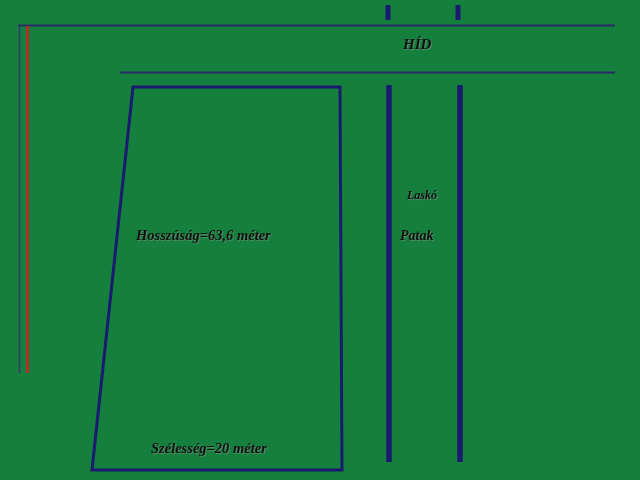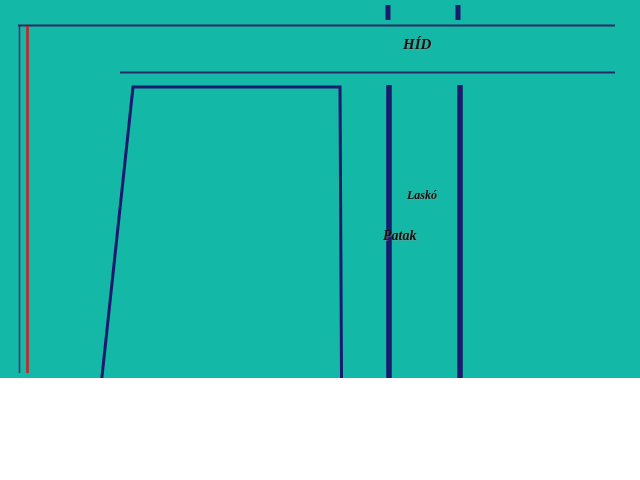--- a/index.html
+++ b/index.html
@@ -4,22 +4,22 @@
 <title>Telekrajz</title>
 <style>
   html, body {
     margin: 0;
     padding: 0;
     background: #ffffff;
   }
   #canvas {
     position: relative;
     width: 640px;
-    height: 378px;
-    background: #14b8a6;
+    height: 480px;
+    background: #15803d;
     overflow: hidden;
     font-family: "Liberation Serif", "DejaVu Serif", serif;
   }
   #canvas svg {
     position: absolute;
     top: 0;
     left: 0;
     width: 640px;
     height: 480px;
   }
@@ -47,21 +47,21 @@
     left: 151px;
     top: 440px;
     font-size: 14.5px;
   }
   #label-stream-1 {
     left: 407px;
     top: 188px;
     font-size: 12px;
   }
   #label-stream-2 {
-    left: 383px;
+    left: 400px;
     top: 228px;
     font-size: 14px;
   }
 </style>
 </head>
 <body>
 
 <div id="canvas">
 
   <svg viewBox="0 0 640 480" xmlns="http://www.w3.org/2000/svg">
@@ -78,19 +78,21 @@
 
     <polygon points="133,87 340,87 342,470 92,470" fill="none" stroke="#1a1a6e" stroke-width="3" stroke-linejoin="miter"></polygon>
 
     <line x1="19.5" y1="26" x2="19.5" y2="373" stroke="#3a3a73" stroke-width="1.6"></line>
 
     <line x1="27.5" y1="26" x2="27.5" y2="373" stroke="#cc2222" stroke-width="2.6"></line>
   </svg>
 
   <div class="map-label" id="label-bridge">HÍD</div>
 
+  <div class="map-label" id="label-length">Hosszúság=63,6 méter</div>
 
+  <div class="map-label" id="label-width">Szélesség=20 méter</div>
 
   <div class="map-label" id="label-stream-1">Laskó</div>
 
   <div class="map-label" id="label-stream-2">Patak</div>
 
 </div>
 
 </body></html>

